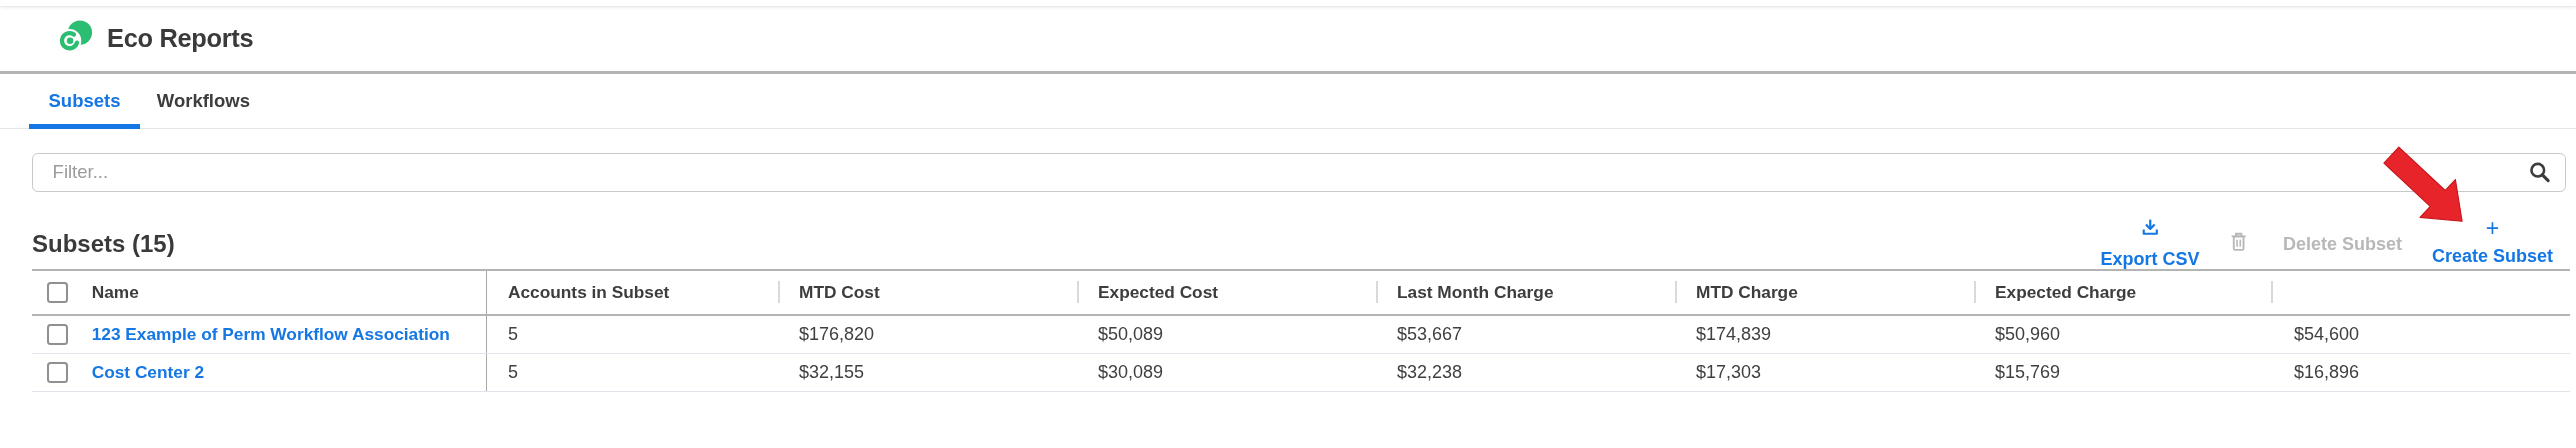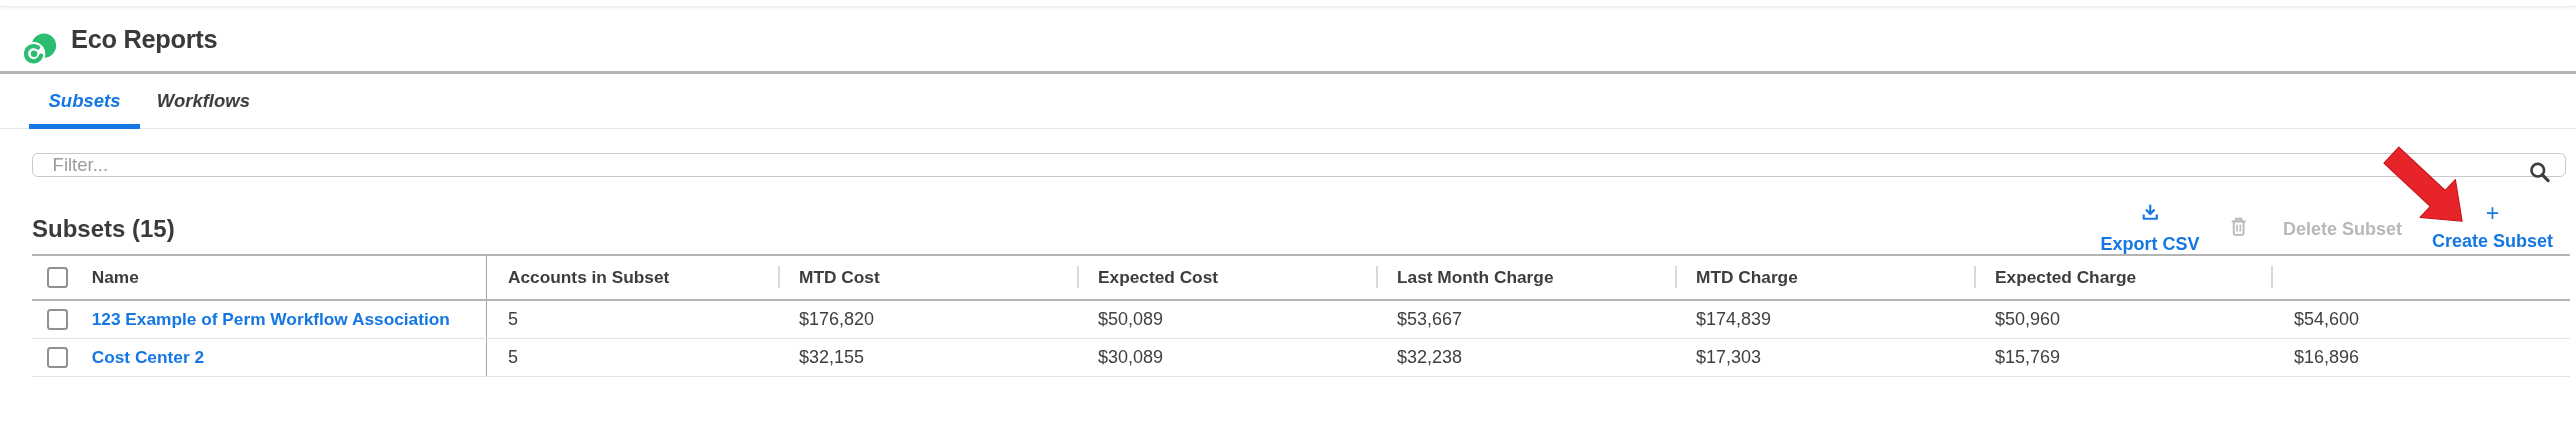--- a/index.html
+++ b/index.html
@@ -5,37 +5,37 @@
   html,body{margin:0;padding:0;background:#fff;}
   body{
     width:2576px;height:448px;overflow:hidden;position:relative;
     font-family:"Liberation Sans","DejaVu Sans",sans-serif;
     color:#3d3d3d;-webkit-font-smoothing:antialiased;
   }
   
   .top-strip{height:5.8px;border-bottom:1.2px solid #ebebeb;box-shadow:0 2.3px 3.5px -1.2px rgba(0,0,0,.08);}
 
   
-  .app-header{height:64px;display:flex;align-items:flex-end;padding-left:21px;}
+  .app-header{height:64px;display:flex;align-items:center;padding-left:37px;margin-left:20px;}
   .logo{width:36px;height:36px;flex:0 0 auto;}
   .app-title{font-size:25.4px;font-weight:600;color:#3a3a3a;margin-left:14px;letter-spacing:-0.3px;}
   .header-divider{height:2.9px;background:#b3b3b3;}
 
   
   .tabs{height:54px;border-bottom:1.2px solid #e6e6e6;display:flex;align-items:center;position:relative;}
   .tab{font-size:18.5px;font-weight:600;text-align:right;position:relative;height:100%;
-       display:flex;align-items:center;justify-content:center;cursor:pointer;font-style:italic;}
+       display:flex;align-items:center;justify-content:center;cursor:pointer;}
   .tab-subsets{width:111px;margin-left:29px;color:#1577e3;}
   .tab-workflows{width:98px;margin-left:14.4px;color:#3d3d3d;}
   .tab.active::after{content:"";position:absolute;left:0;right:0;bottom:-1.2px;height:5.2px;background:#1577e3;}
 
   
   .filter-wrap{position:relative;margin:24px 9.8px 0 32px;}
   .filter-input{
-    width:100%;box-sizing:border-box;height:24px;border:1.7px solid #c9c9c9;border-radius:5.8px;
+    width:100%;box-sizing:border-box;height:39px;border:1.7px solid #c9c9c9;border-radius:5.8px;
     font-size:18.5px;color:#3d3d3d;padding:0 46px 0 19.6px;outline:none;
     font-family:"Liberation Sans","DejaVu Sans",sans-serif;
   }
   .filter-input::placeholder{color:#9b9b9b;}
   .search-icon{position:absolute;right:15px;top:8px;width:23px;height:23px;}
 
   
   .toolbar{margin:37px 23px 0 32px;height:31px;display:flex;align-items:center;justify-content:space-between;}
   .subsets-heading{font-size:24px;font-weight:700;color:#3a3a3a;}
   .actions{display:flex;align-items:center;gap:30px;}

